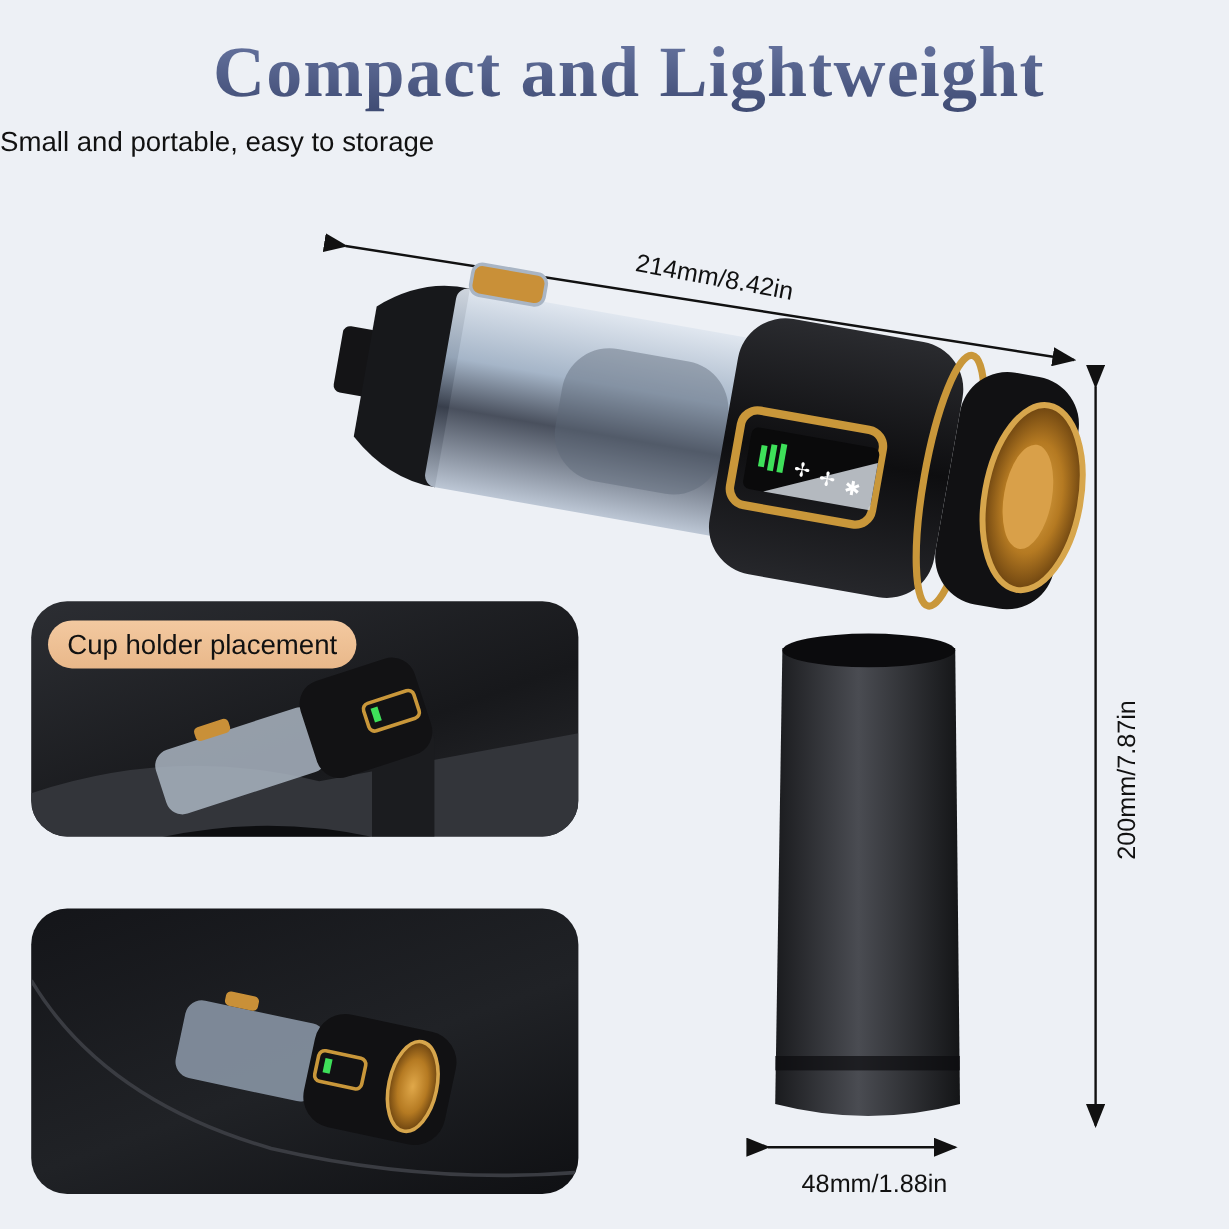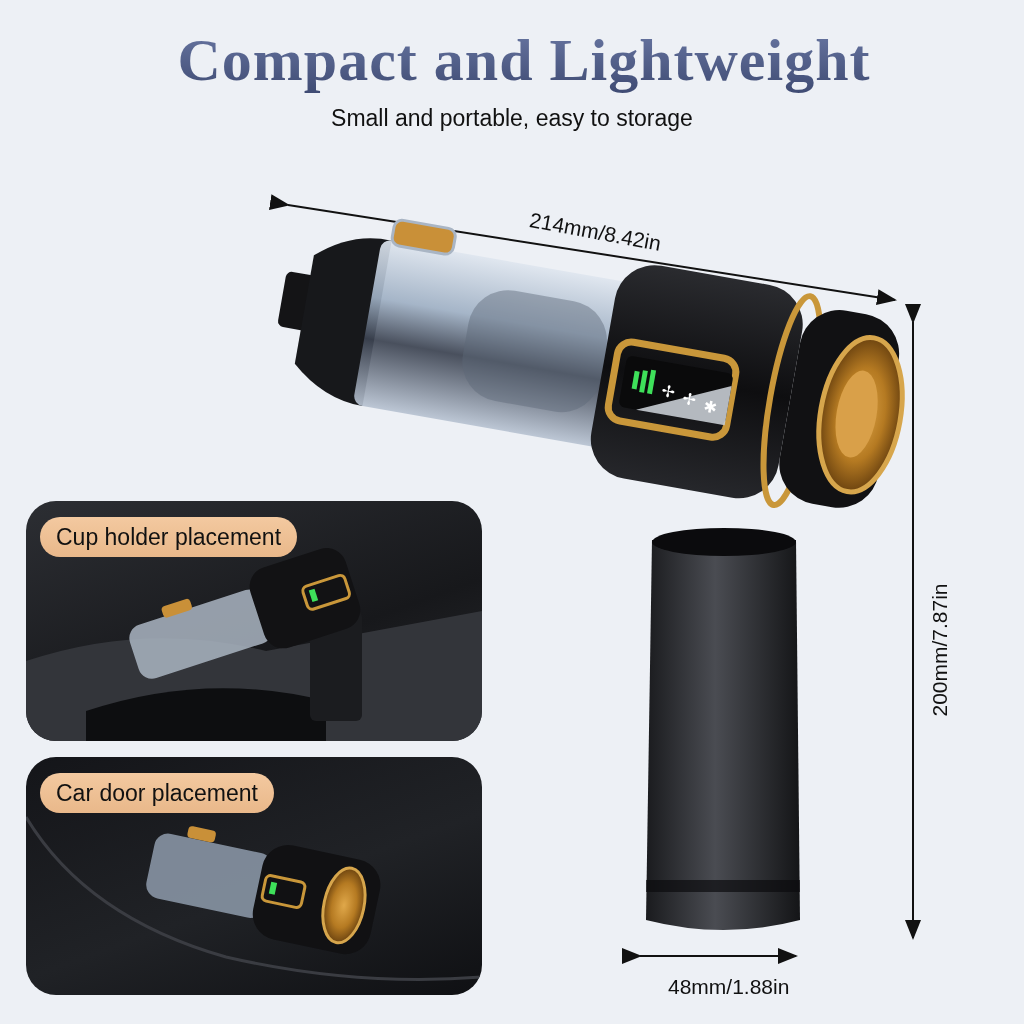--- a/index.html
+++ b/index.html
@@ -11,34 +11,34 @@
   .title {
     position:absolute; left:0; top:14px; width:1024px; text-align:center;
     font-family:Liberation Serif, serif; font-weight:bold;
     font-size:60px; letter-spacing:1px;
     color:#4c5a82;
     background:linear-gradient(180deg,#6a78a4 0%,#3e4a72 100%);
     -webkit-background-clip:text; background-clip:text; -webkit-text-fill-color:transparent;
     margin:12px;
   }
   .subtitle {
-    position:absolute; left:0; top:105px; width:1024px; text-align:center;
+    position:absolute; left:0; top:105px; width:1024px; text-align:left;
     font-size:23px; color:#111; margin:0;
   }
   .dim-label { position:absolute; font-size:21px; color:#111; white-space:nowrap; }
   .dim-w { left:532px; top:208px; transform:rotate(10.5deg); transform-origin:left top; }
   .dim-h { left:940px; top:650px; transform:translate(-50%,-50%) rotate(-90deg); }
   .dim-d { left:668px; top:975px; }
   svg.overlay { position:absolute; left:0; top:0; }
 
   .card {
     position:absolute; left:26px; width:456px; border-radius:30px; overflow:hidden;
     background:#1c1d21;
   }
-  .card1 { top:501px; height:240px; background:linear-gradient(160deg,#2c2e33 0%,#17181b 60%,#2a2b2f 100%); }
+  .card1 { top:501px; height:196px; background:linear-gradient(160deg,#2c2e33 0%,#17181b 60%,#2a2b2f 100%); }
   .card2 { top:757px; height:238px; background:linear-gradient(160deg,#141519 0%,#202226 55%,#0f1013 100%); }
   .pill {
     position:absolute; left:14px; top:16px; height:40px; padding:0 16px;
     border-radius:22px; background:linear-gradient(180deg,#f3c9a0,#e9b88a);
     font-size:23px; color:#111; line-height:40px; white-space:nowrap;
   }
   .card svg { position:absolute; left:0; top:0; }
 </style>
 </head>
 <body>
@@ -144,14 +144,13 @@
     <path d="M0,60 Q60,160 200,200 Q330,230 456,220" fill="none" stroke="#3a3c42" stroke-width="3"></path>
     <g transform="rotate(12 240 140)">
       <rect x="120" y="98" width="120" height="66" rx="14" fill="#8e9bab" opacity="0.85"></rect>
       <rect x="230" y="84" width="120" height="96" rx="26" fill="#111113"></rect>
       <rect x="150" y="86" width="28" height="12" rx="4" fill="#c99038"></rect>
       <rect x="236" y="118" width="40" height="26" rx="5" fill="none" stroke="#c9973a" stroke-width="3"></rect>
       <rect x="242" y="124" width="6" height="12" fill="#3ee05a"></rect>
       <ellipse cx="318" cy="132" rx="20" ry="38" fill="url(#fanG)" stroke="#d7a64c" stroke-width="3"></ellipse>
     </g>
   </svg>
-  <div class="pill">Car door placement</div>
 </div>
 
 </body></html>

